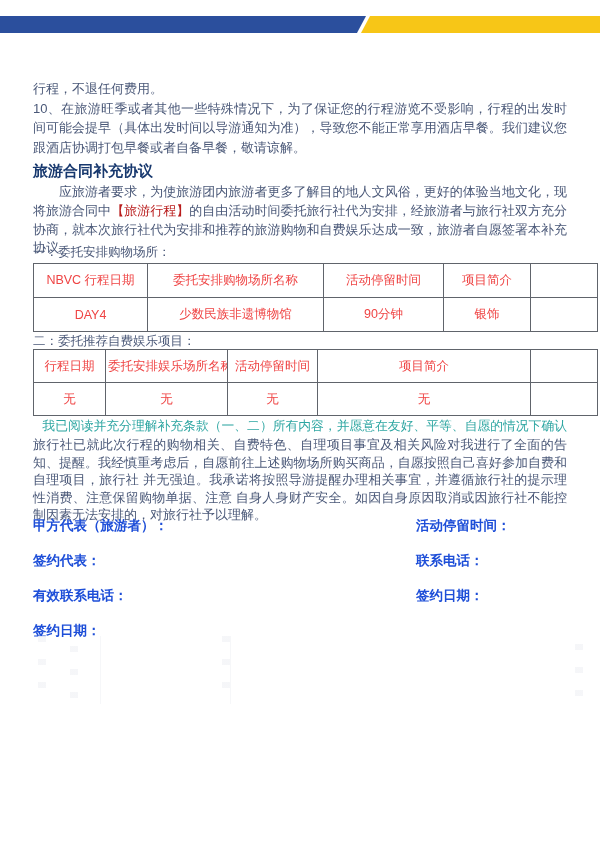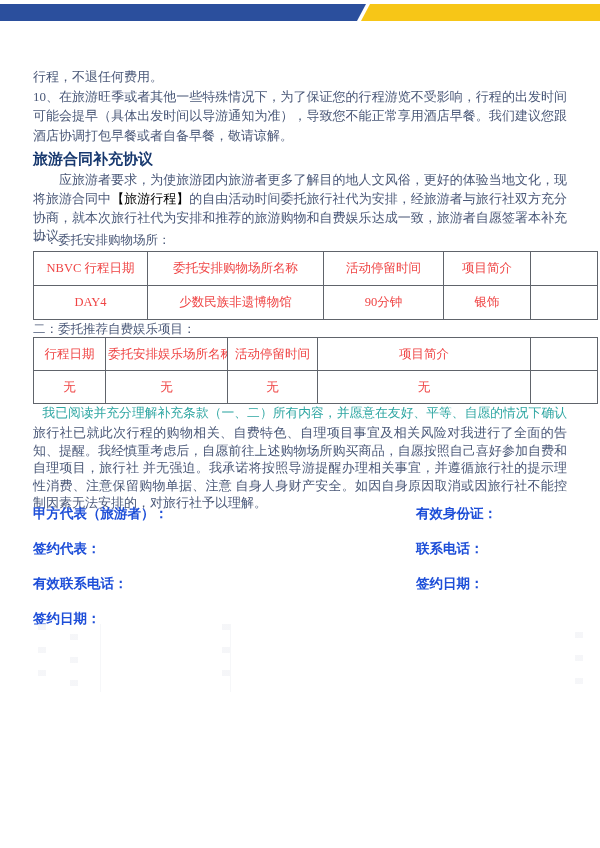--- a/index.html
+++ b/index.html
@@ -1,29 +1,29 @@
 <!DOCTYPE html>
 <html><head>
 <meta charset="utf-8">
 <style>
   html,body{margin:0;padding:0;background:#ffffff;}
   .page{
-    position:relative;width:600px;height:688px;margin:4px auto;background:#ffffff;
-    font-family:Liberation Serif, serif;overflow:hidden;
+    position:relative;width:600px;height:688px;margin:16px auto;background:#ffffff;
+    font-family:Liberation Sans, sans-serif;overflow:hidden;
   }
   
   .hdr{position:absolute;top:0;left:0;width:600px;height:17px;}
   .hdr-blue{position:absolute;inset:0;clip-path:polygon(0 0,366px 0,357px 17px,0 17px);}
   .hdr-yellow{position:absolute;inset:0;clip-path:polygon(370px 0,600px 0,600px 17px,361px 17px);}
   
   .blk{position:absolute;left:33px;width:534px;color:#4a5878;font-size:13px;}
   .intro{top:63px;line-height:19.5px;text-align:justify;}
   .title{top:146px;font-size:15px;font-weight:bold;color:#17386e;}
   .mainpara{top:167px;line-height:18.8px;text-align:justify;text-indent:2em;}
-  .bracket{color:#000000;}
+  .bracket{color:#b91c1c;}
   .seclabel{font-size:12.5px;}
   .sec1{top:228px;}
   .sec2{top:317px;}
   table.doc{position:absolute;left:33px;width:564px;border-collapse:collapse;table-layout:fixed;}
   .t1{top:247px;}
   .t2{top:333px;}
   table.doc td{
     border:1px solid #60646b;text-align:center;vertical-align:middle;
     color:#ef4444;font-size:12.5px;padding:0 2px;overflow:hidden;white-space:nowrap;
   }
@@ -112,21 +112,21 @@
     </tr>
   </tbody>
     </table>
 
   <div class="blk confirm">我已阅读并充分理解补充条款（一、二）所有内容，并愿意在友好、平等、自愿的情况下确认</div>
 
   <div class="blk consent">旅行社已就此次行程的购物相关、自费特色、自理项目事宜及相关风险对我进行了全面的告知、提醒。我经慎重考虑后，自愿前往上述购物场所购买商品，自愿按照自己喜好参加自费和自理项目，旅行社 并无强迫。我承诺将按照导游提醒办理相关事宜，并遵循旅行社的提示理性消费、注意保留购物单据、注意 自身人身财产安全。如因自身原因取消或因旅行社不能控制因素无法安排的，对旅行社予以理解。</div>
 
   <div class="blk sig">
     <div>甲方代表（旅游者）：</div>
-    <div>有效身份证：</div>
+    <div>活动停留时间：</div>
     <div>签约代表：</div>
     <div>联系电话：</div>
     <div>有效联系电话：</div>
     <div>签约日期：</div>
     <div>签约日期：</div>
   </div>
 
   <div>
     <div class="wm" style="left:38px"></div>
     <div class="wm" style="left:70px;top:630px"></div>

